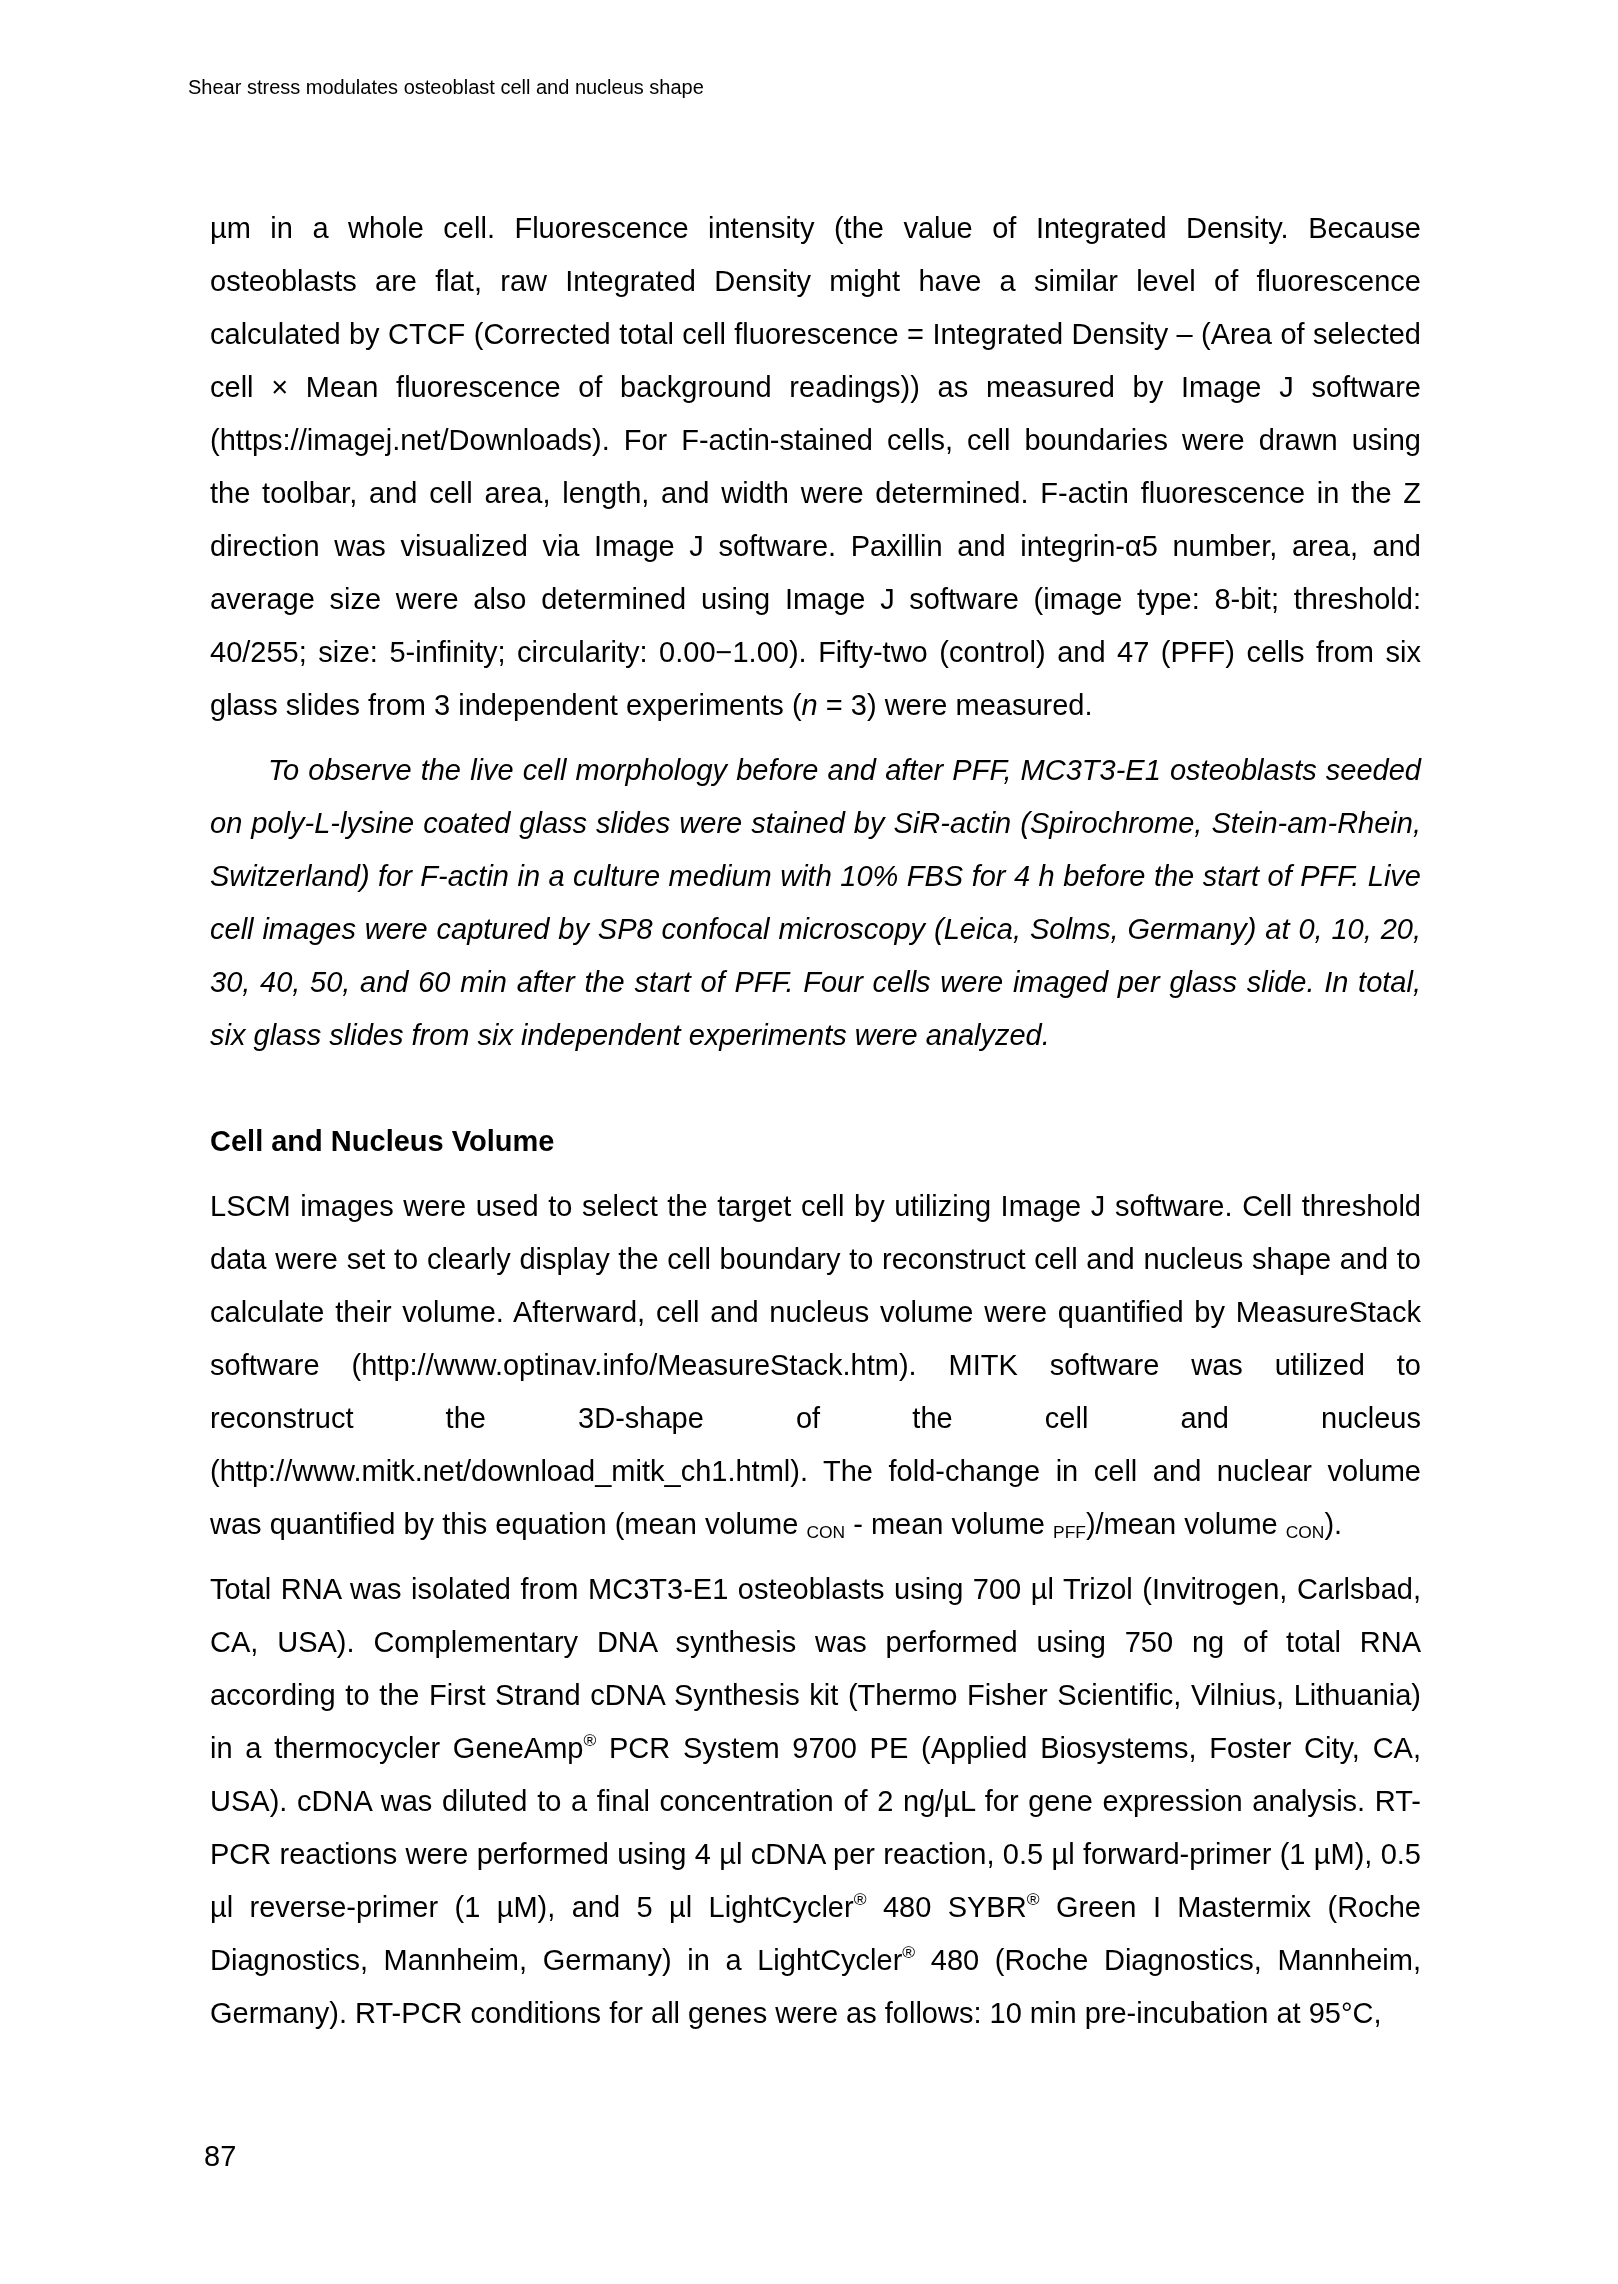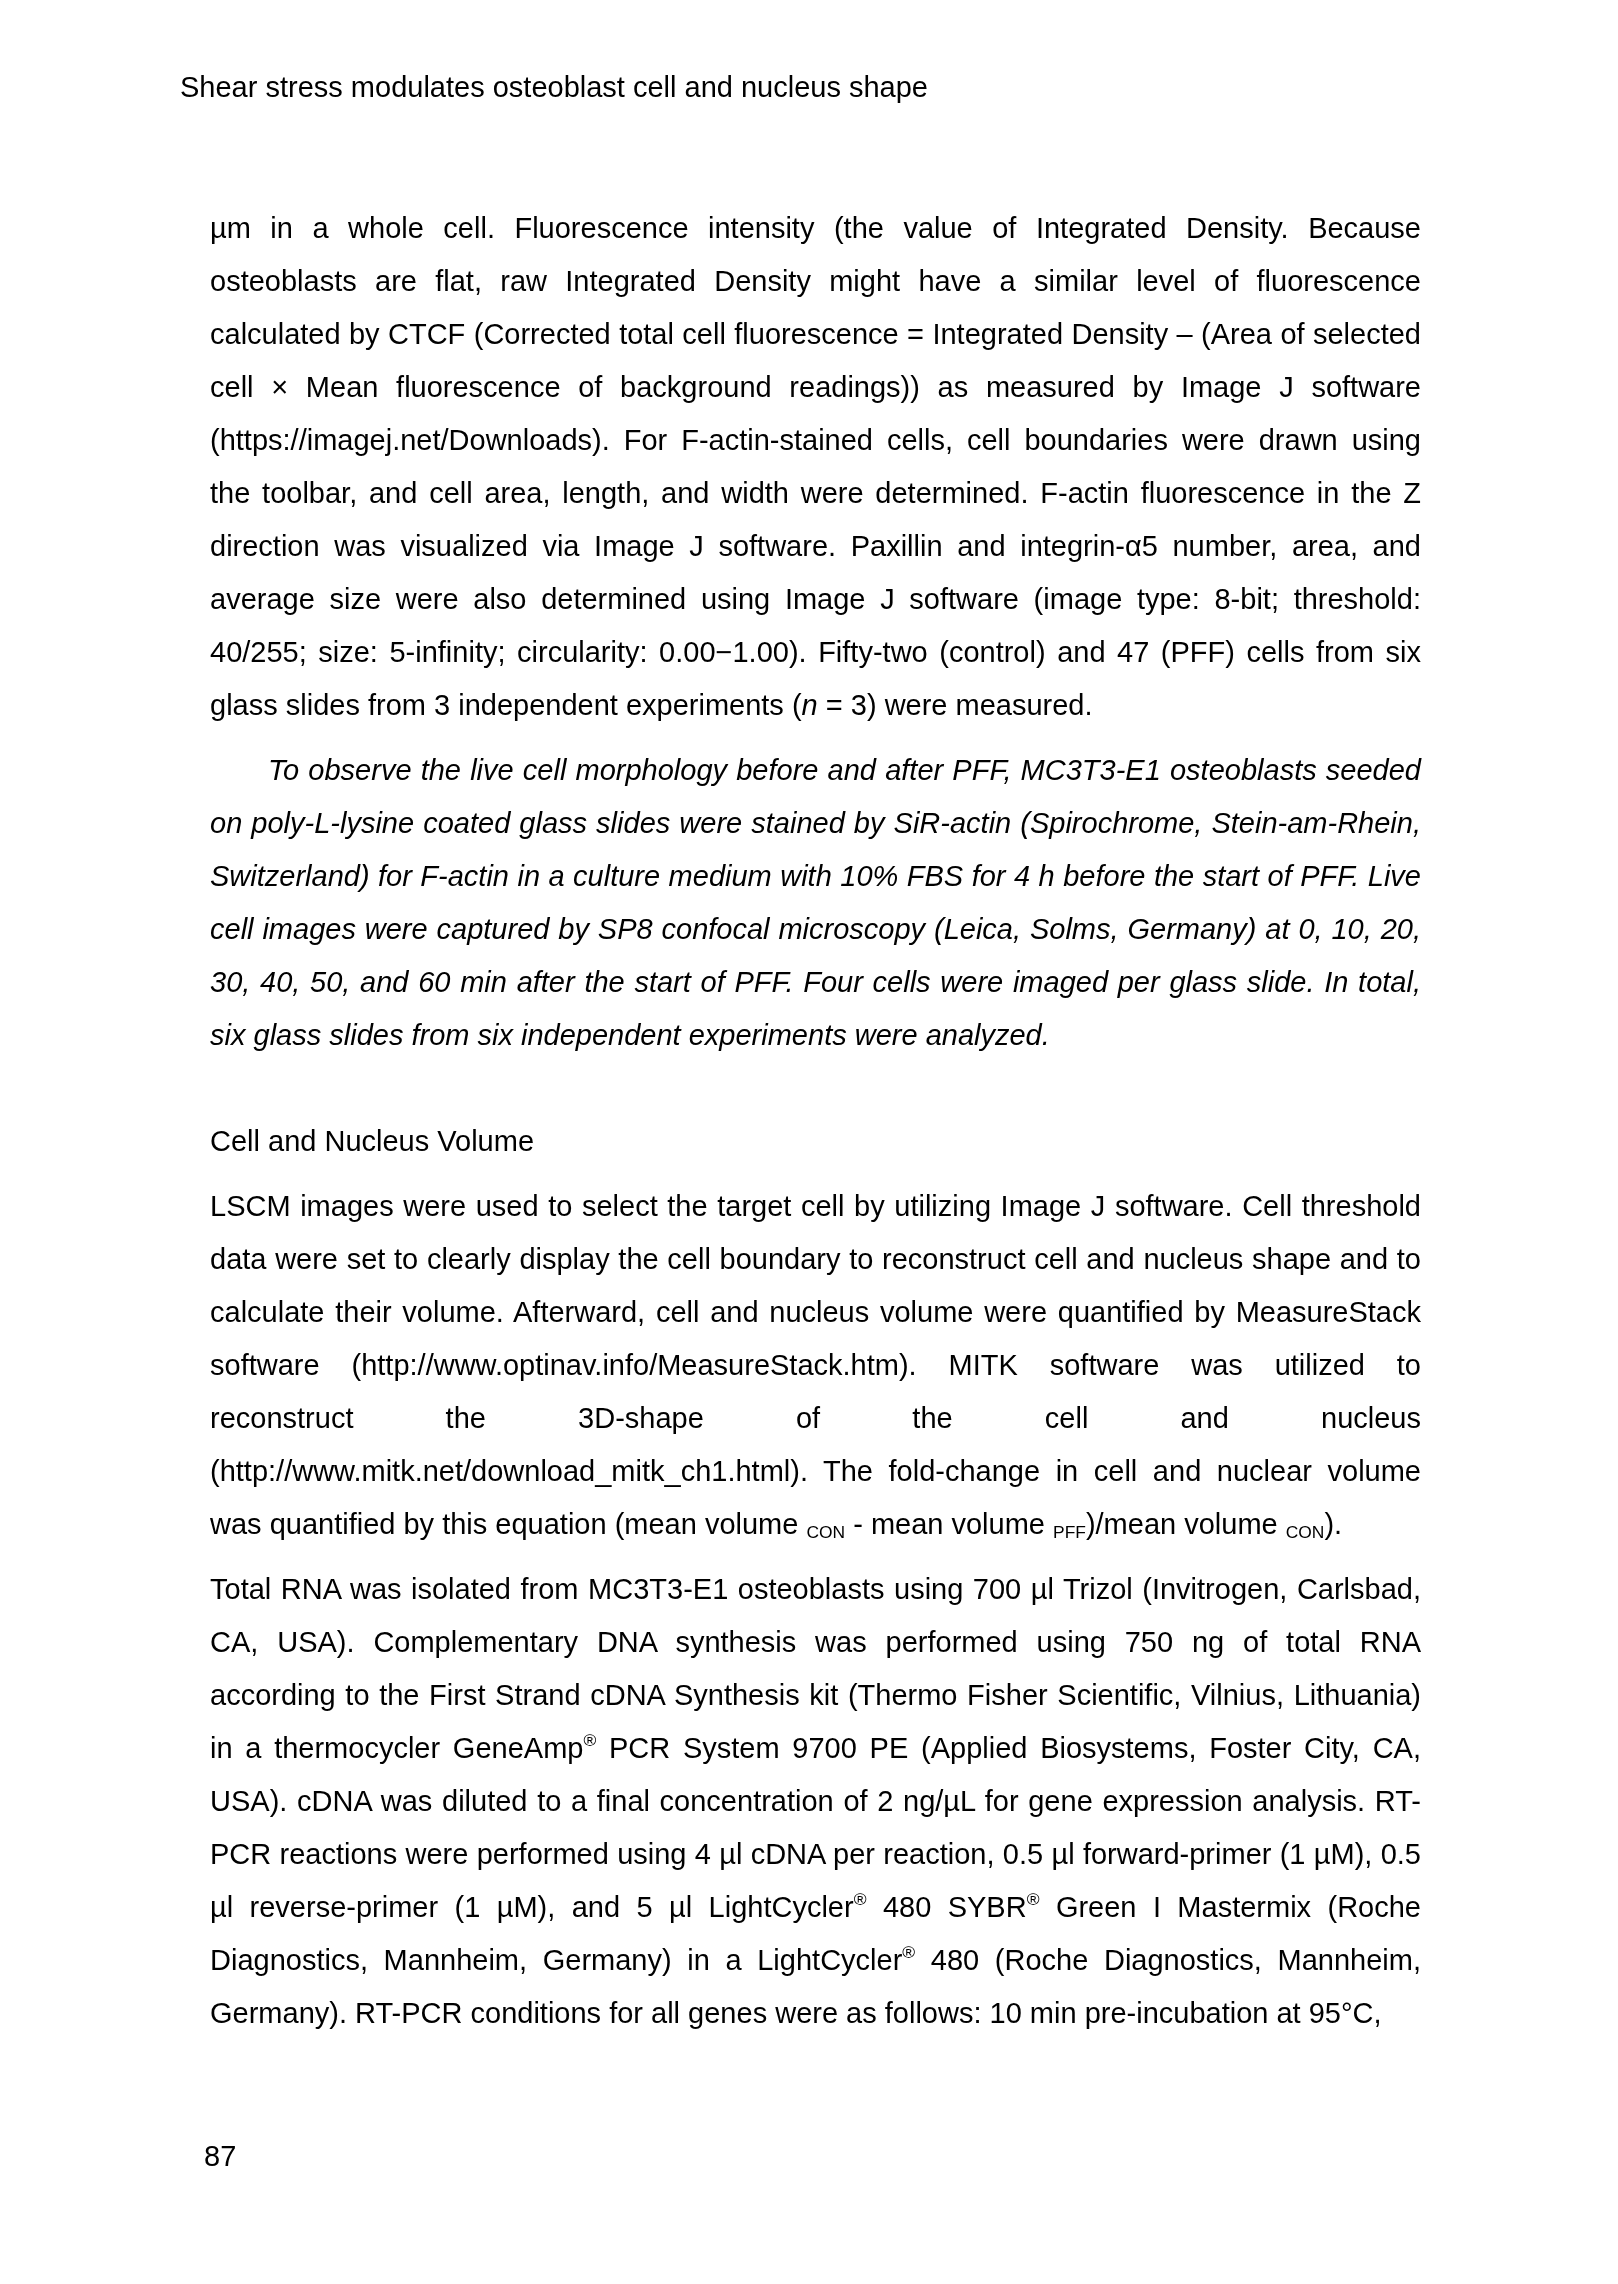--- a/index.html
+++ b/index.html
@@ -1,30 +1,30 @@
 <!DOCTYPE html>
 <html style="font-size:12px"><head>
   <meta charset="utf-8">
   <style>
     html, body { margin: 0; padding: 0; background: #ffffff; }
     body {
       width: 1618px; height: 2284px; position: relative; overflow: hidden;
       font-family: "Liberation Sans", sans-serif; color: #000;
     }
     .running-header {
-      position: absolute; left: 180px; top: 70px;
-      font-size: 29px; line-height: 35px; white-space: nowrap;
+      position: absolute; left: 188px; top: 70px;
+      font-size: 20px; line-height: 35px; white-space: nowrap;
     }
     .body-text {
       position: absolute; left: 198px; top: 190px; width: 1235px;
       font-size: 29px; line-height: 53px; text-align: justify;
     }
     .body-text p { margin: 12px; }
     .indent { text-indent: 58px; font-style: italic; }
-    .section-heading { font-weight: normal; margin-top: 53px !important; }
+    .section-heading { font-weight: bold; margin-top: 53px !important; }
     .page-number {
       position: absolute; left: 204px; top: 2139px;
       font-size: 29px; line-height: 35px;
     }
     sub, sup { font-size: 60%; line-height: 0; }
     sup { vertical-align: 0.7em; }
     sub { vertical-align: -0.25em; }
     .it { font-style: italic; }
   </style>
 </head>

